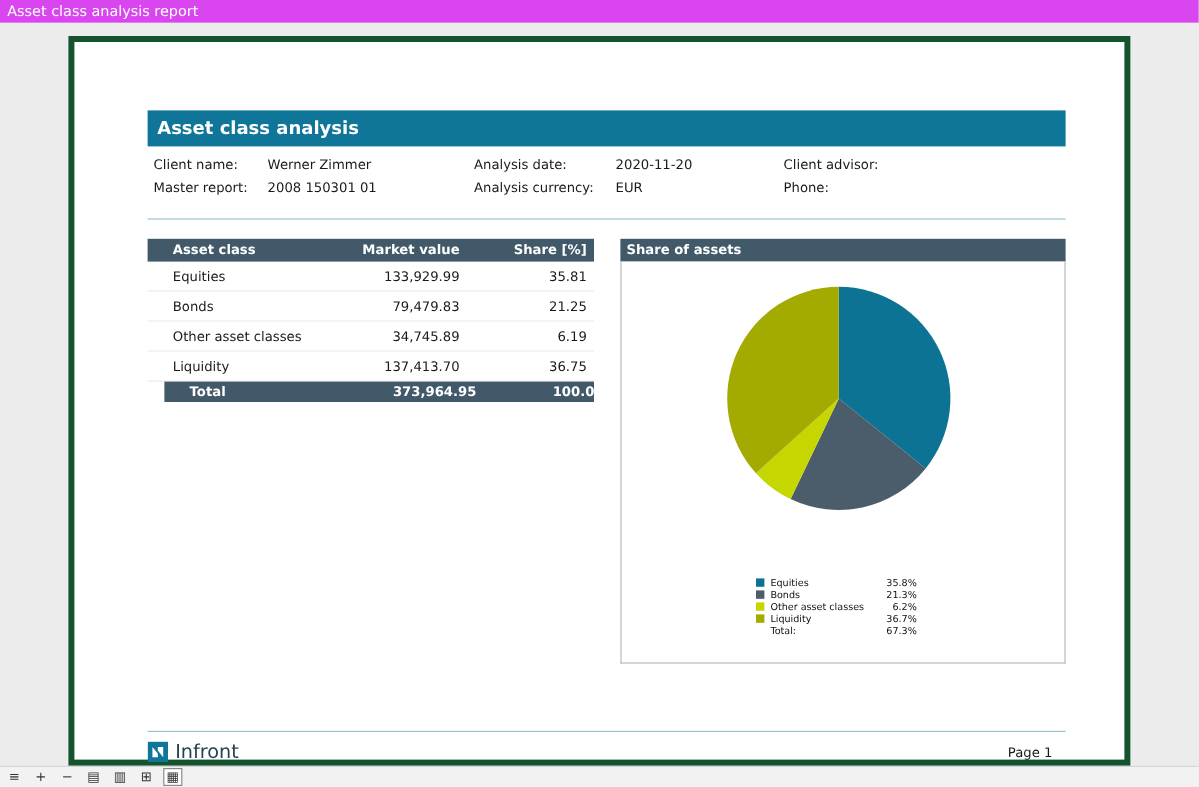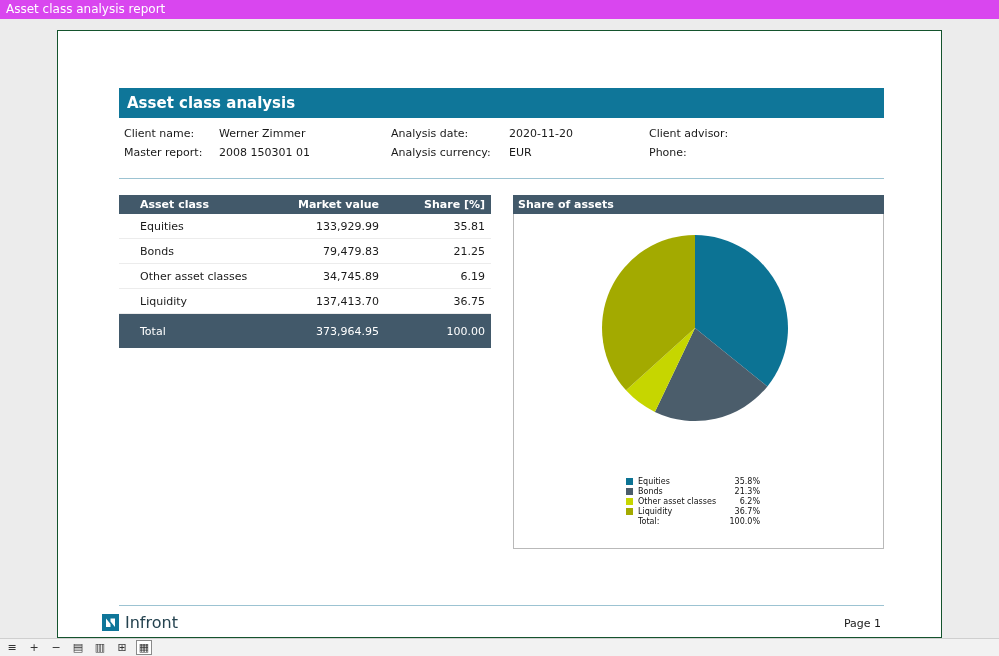--- a/index.html
+++ b/index.html
@@ -5,57 +5,57 @@
   * { margin:0; padding:0; box-sizing:border-box; }
   html,body { width:999px; height:656px; overflow:hidden;
     font-family:"DejaVu Sans","Liberation Sans",sans-serif; background:#ececec; }
 
   .titlebar { height:19px; background:#d946ef; color:#fff; font-size:12px;
     font-weight:normal; line-height:19px; padding-left:6px; }
 
   .viewport { position:relative; height:619px; background:#ececec; }
 
   .page { position:absolute; left:57px; top:11px; width:885px; height:608px;
-    background:#fff; border:1px solid #14532d; }
+    background:#fff; border:5px solid #14532d; }
 
   .report-header { position:absolute; left:61px; top:57px; width:765px; height:30px;
     background:#0f7699; color:#fff; font-size:15px; font-weight:bold;
     line-height:30px; padding-left:8px; }
 
   .client-info { position:absolute; left:61px; top:93px; width:765px;
     display:grid; grid-template-columns:95px 172px 118px 140px auto;
     grid-auto-rows:19px; font-size:11px; color:#1a1a1a; padding-left:5px; }
   .client-info span { line-height:19px; white-space:nowrap; }
 
   .rule { position:absolute; left:61px; width:765px; height:1px; background:#9cc3d2; }
   .rule-top { top:147px; }
   .rule-bottom { top:574px; }
 
   .asset-table { position:absolute; left:61px; top:164px; width:372px; font-size:11px; }
   .t-row { display:grid; grid-template-columns:160px 106px 106px; align-items:center; }
   .t-head { height:19px; background:#42596a; color:#fff; font-weight:bold; }
   .t-data { height:25px; color:#1a1a1a; border-bottom:1px solid #ececec; }
-  .t-total { height:34px; background:#42596a; color:#fff; font-weight:normal; }
+  .t-total { height:17px; background:#42596a; color:#fff; font-weight:bold;margin-left:14px; }
   .t-row .c1 { padding-left:21px; }
   .t-row .c2, .t-row .c3 { text-align:right; padding-right:6px; }
 
   .chart-panel { position:absolute; left:455px; top:164px; width:371px; }
   .panel-header { height:19px; background:#42596a; color:#fff; font-size:11px;
     font-weight:bold; line-height:19px; padding-left:5px; }
   .panel-body { position:relative; height:335px; background:#fff;
     border:1px solid #b9b9b9; border-top:none; }
   .panel-body svg { position:absolute; left:0; top:0; }
 
   .legend { position:absolute; left:112px; top:262px; width:134px; font-size:8px; color:#111; }
   .legend-row { display:flex; align-items:center; height:10px; gap:5px; }
   .swatch { width:7px; height:7px; flex:0 0 7px; }
   .legend-label { flex:1; white-space:nowrap; }
   .legend-value { text-align:right; min-width:30px; }
 
-  .brand { position:absolute; left:44px; top:582px; display:flex; align-items:center; gap:6px; }
+  .brand { position:absolute; left:61px; top:582px; display:flex; align-items:center; gap:6px; }
   .brand-text { font-size:16px; color:#24424f; }
   .page-number { position:absolute; right:60px; top:586px; font-size:11px; color:#1a1a1a; }
 
   .bottom-toolbar { height:18px; background:#f2f2f2; border-top:1px solid #cfcfcf;
     display:flex; align-items:center; padding-left:4px; gap:6px; }
   .tb-btn { width:16px; height:15px; display:flex; align-items:center; justify-content:center;
     font-size:11px; color:#333; cursor:default; border:1px solid transparent; }
   .tb-btn.active { background:#fff; border:1px solid #8a8a8a; }
 </style>
 </head>
@@ -146,21 +146,21 @@
               <span class="legend-value">6.2%</span>
             </div>
             <div class="legend-row">
               <span class="swatch" style="background: rgb(163, 170, 0);"></span>
               <span class="legend-label">Liquidity</span>
               <span class="legend-value">36.7%</span>
             </div>
             <div class="legend-row">
               <span class="swatch" style="background: transparent;"></span>
               <span class="legend-label">Total:</span>
-              <span class="legend-value">100.0%</span>
+              <span class="legend-value">67.3%</span>
             </div>
           </div>
       </div>
     </div>
 
     <div class="rule rule-bottom"></div>
 
     <div class="brand">
       <svg width="17" height="17" viewBox="0 0 17 17">
         <rect x="0" y="0" width="17" height="17" fill="#0f7699"></rect>

